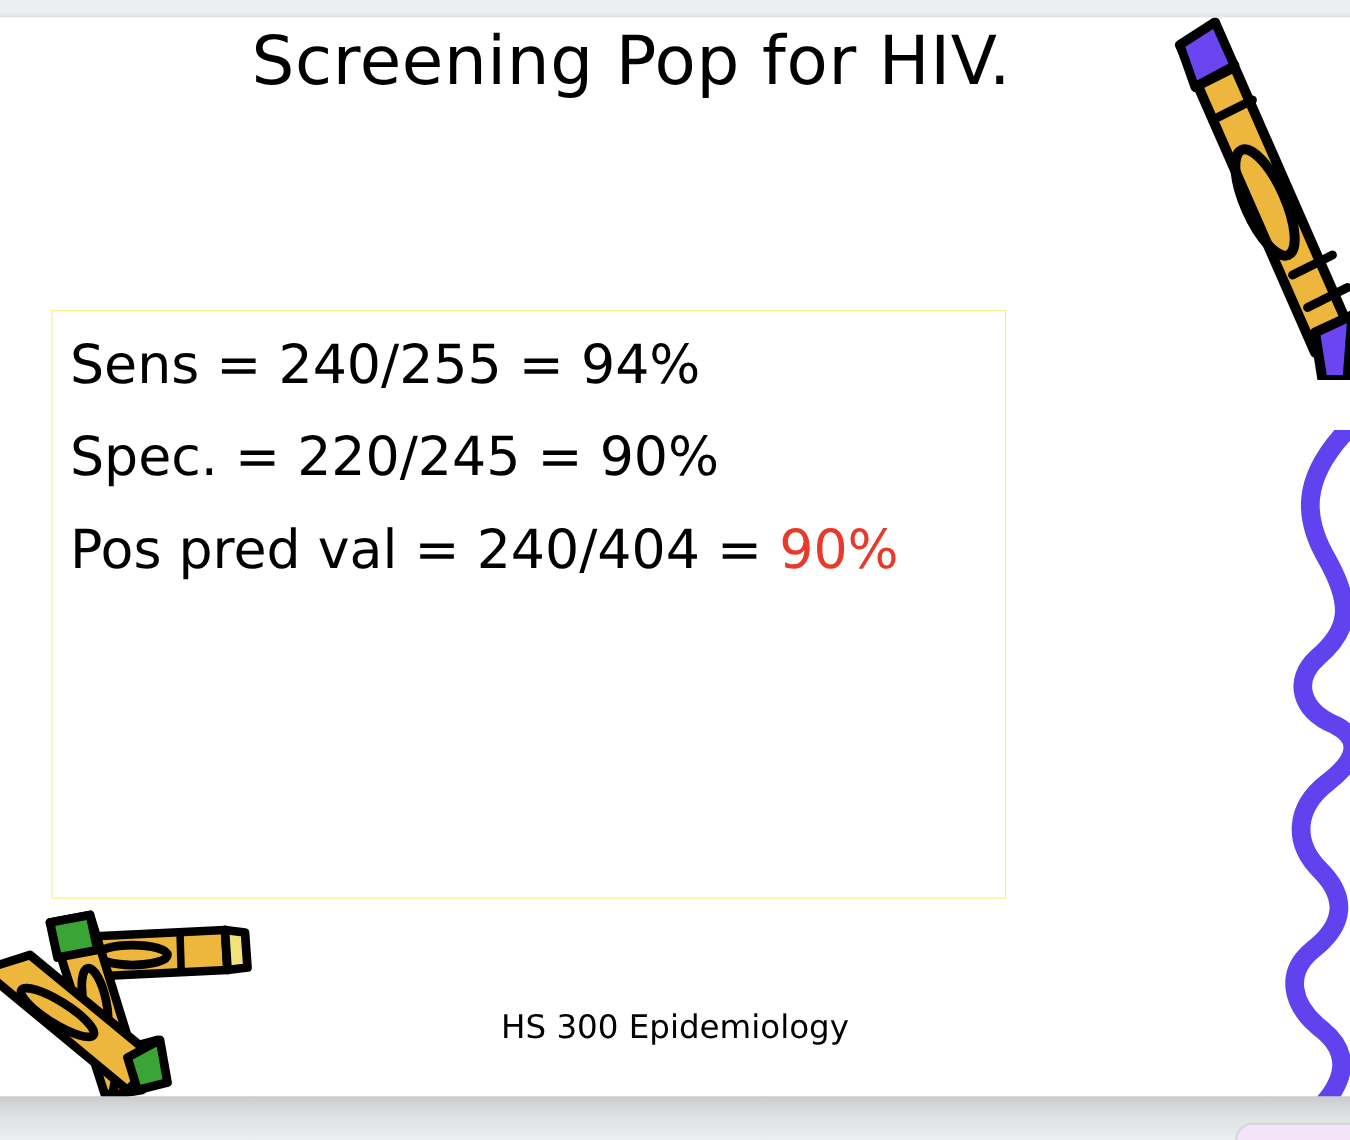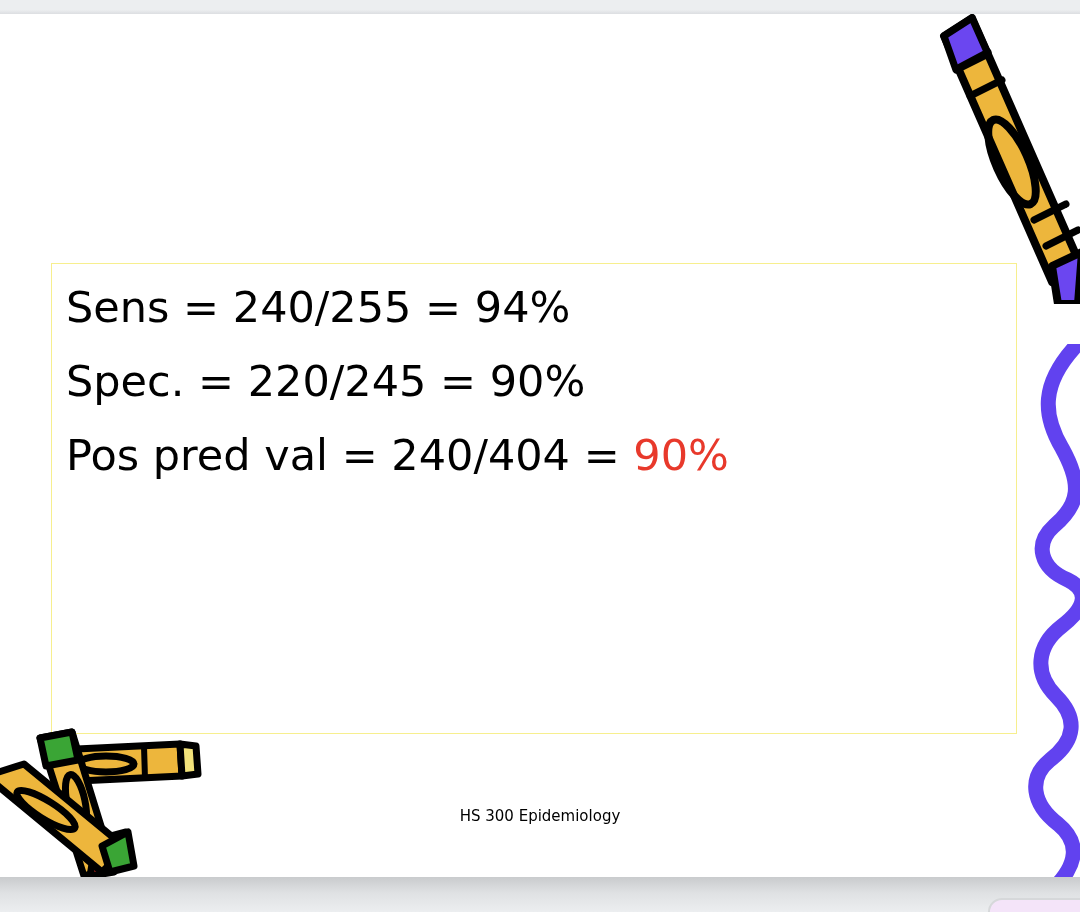--- a/index.html
+++ b/index.html
@@ -63,26 +63,25 @@
     line-height: 69px;
     color: #000000;
     letter-spacing: 0.5px;
     font-weight: 400;
   }
   .title .tline { display: block; white-space: nowrap; }
 
   
   .content-box {
     position: absolute;
-    left: 51px; top: 234px;
-    width: 966px; height: 471px;
+    left: 41px; top: 234px;
+    width: 764px; height: 471px;
     border: 1px solid #f7ef8e;
     box-sizing: border-box;
     background: transparent;
-    margin-top: 15px;
   }
 
   .stat-list {
     position: absolute;
     left: 14px; top: 6px;
     width: 940px;
   }
   .stat-line {
     font-family: "DejaVu Sans", sans-serif;
     font-size: 43px;
@@ -93,40 +92,41 @@
   }
   .stat-line .hl { color: #e8392b; }
 
   
   .footer {
     position: absolute;
     left: 0; top: 793px;
     width: 1080px;
     text-align: center;
     font-family: "DejaVu Sans", sans-serif;
-    font-size: 15px;
+    font-size: 26px;
     color: #000000;
   }
 
   
   .deco { position: absolute; pointer-events: none; }
   .deco-crayon-tr { left: 912px; top: 0px; width: 175px; height: 290px; }
   .deco-squiggle  { left: 1028px; top: 330px; width: 60px; height: 548px; }
   .deco-crayons-bl{ left: -6px; top: 706px; width: 210px; height: 162px; }
 </style>
 </head>
 <body>
 
 <div class="screen">
 
   <div class="top-chrome"></div>
 
   <div class="slide">
 
     <div class="title">
+      <span class="tline">Screening Pop for HIV.</span>
     </div>
 
     <div class="content-box">
       <div class="stat-list">
 
         <div class="stat-line">
           <span>Sens = 240/255 = </span><span>94%</span>
         </div>
 
         <div class="stat-line">

